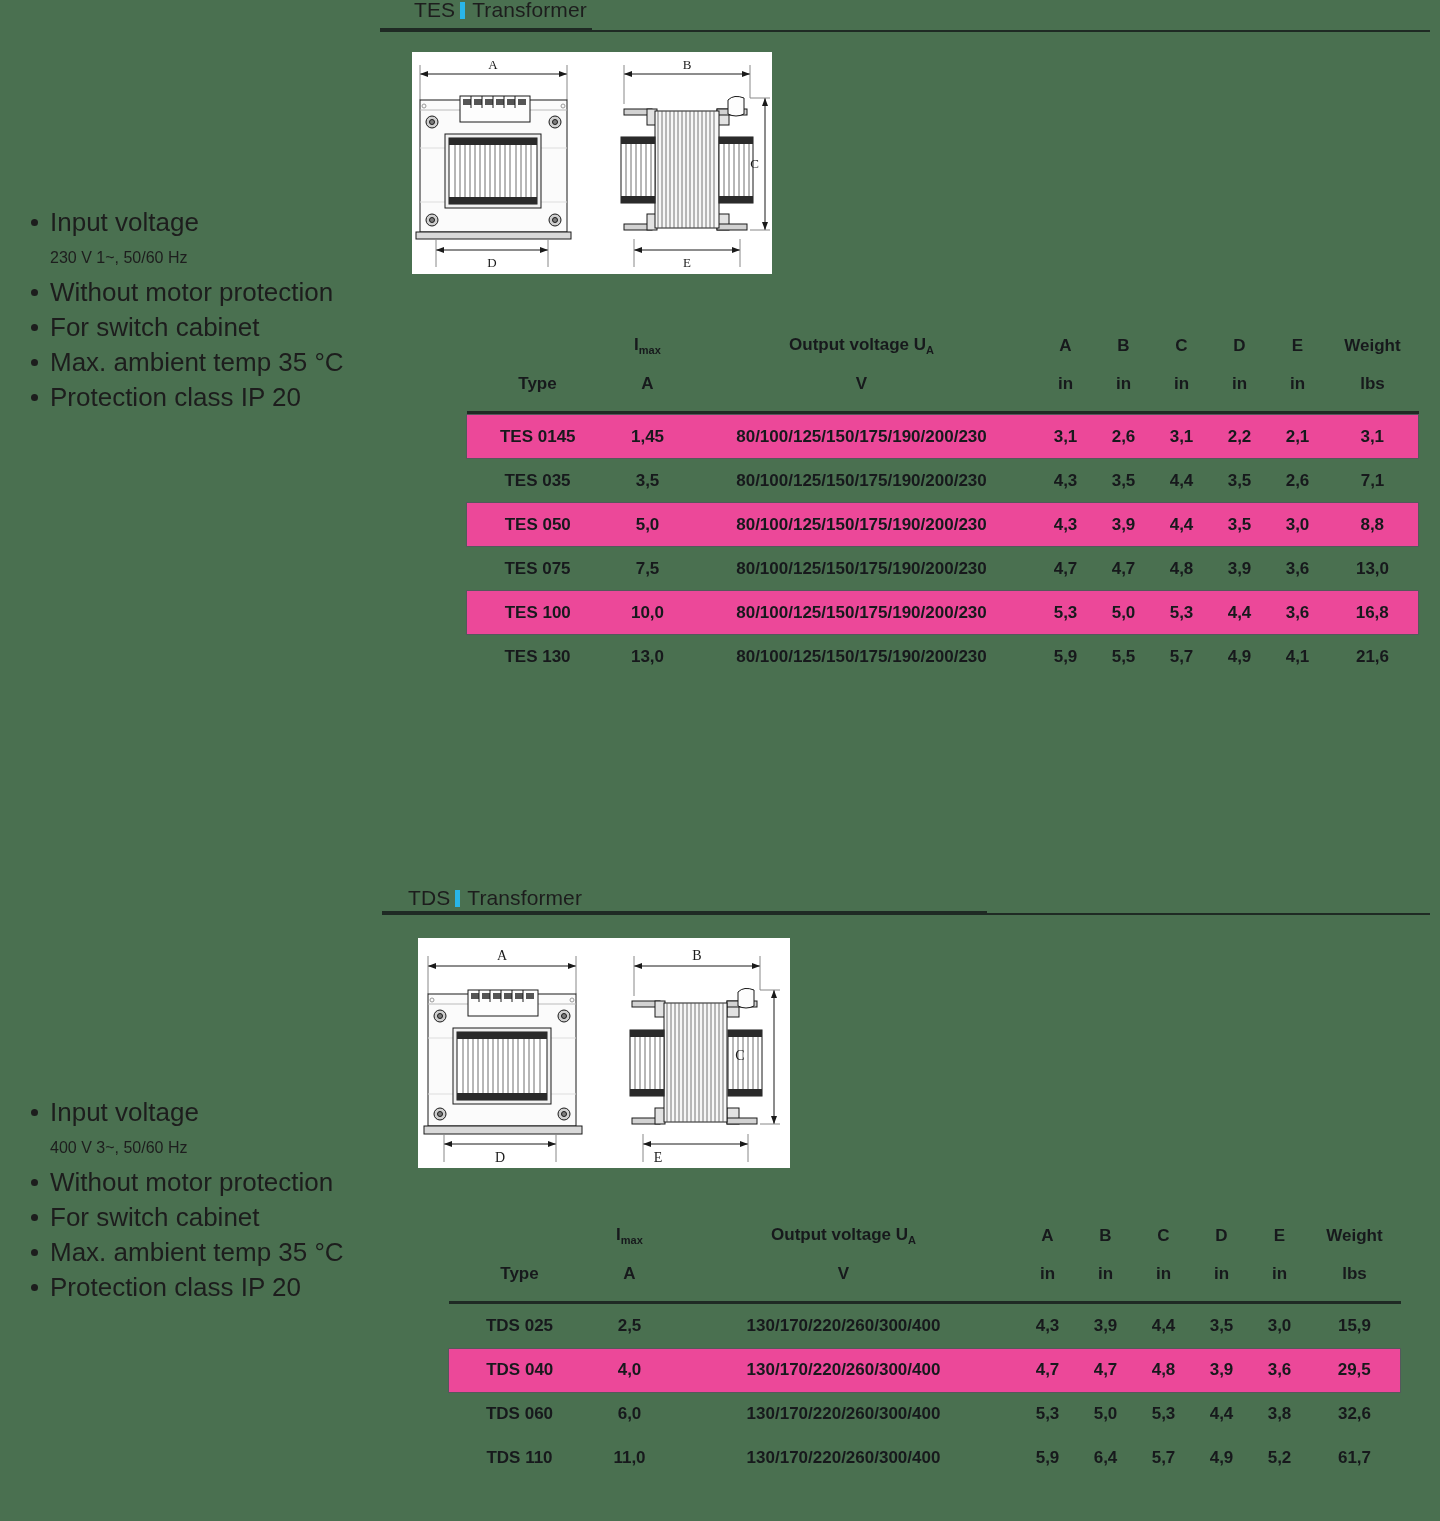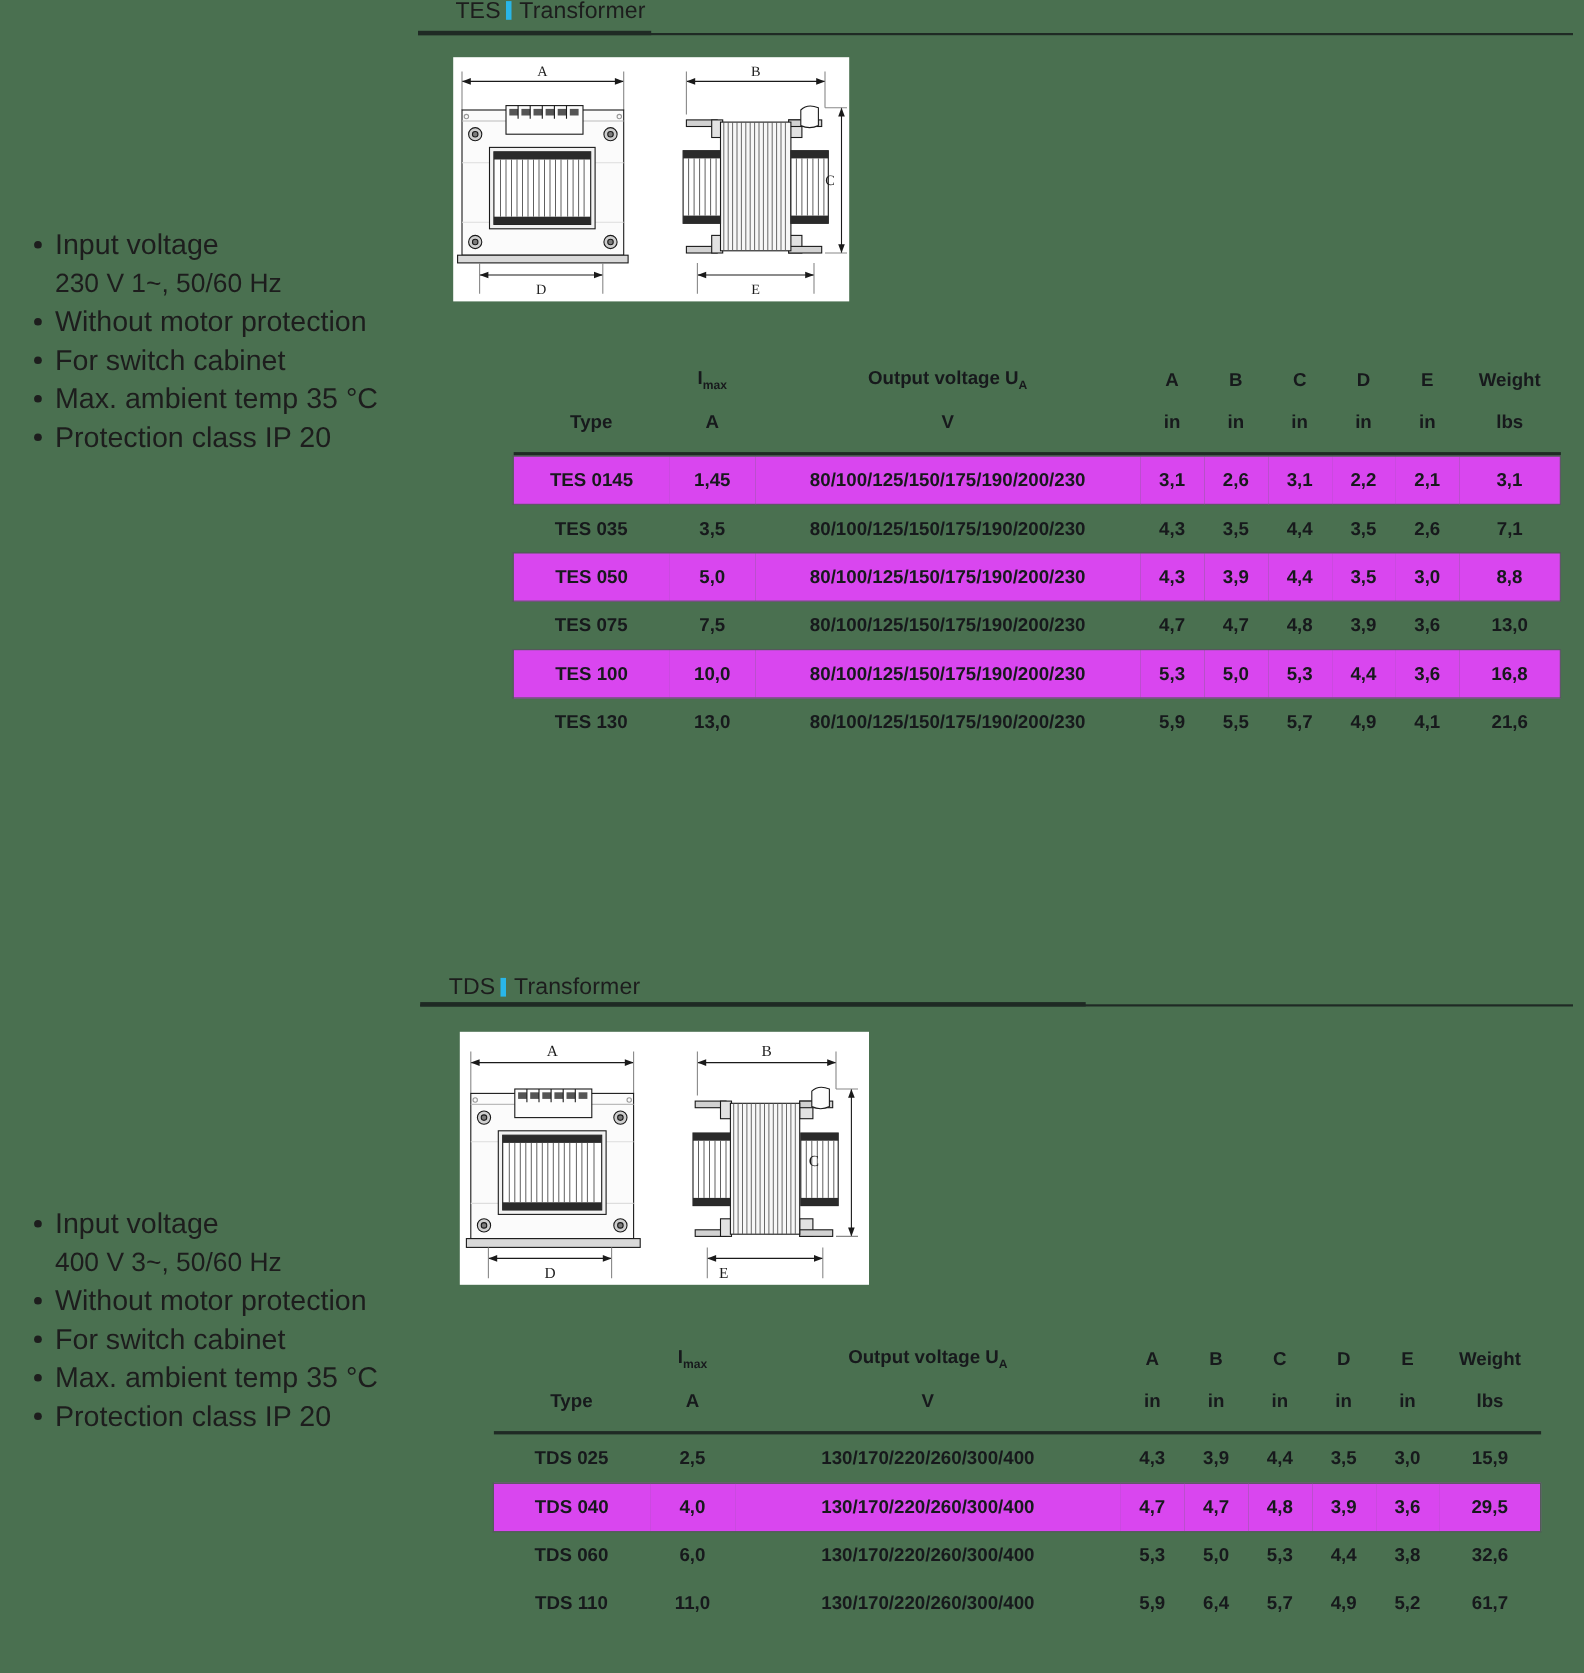--- a/index.html
+++ b/index.html
@@ -61,21 +61,21 @@
   .bullet-row .dot {
     position: absolute;
     left: 11px;
     top: 14px;
     width: 7px;
     height: 7px;
     border-radius: 50%;
     background: #1d1d1d;
   }
   .bullet-sub {
-    font-size: 24px;
+    font-size: 16px;
     line-height: 35px;
     padding-left: 30px;
     color: #1d1d1d;
   }
 
   
   .drawing {
     position: absolute;
     background: #ffffff;
     box-sizing: border-box;
@@ -100,21 +100,21 @@
   .hdr-bot th { height: 36px; vertical-align: bottom; padding-bottom: 17px; }
   .hdr-rule td { height: 3px; padding: 0; }
   .hdr-rule .rule-inner {
     height: 3px;
     background: #1f2a24;
   }
   .spec-table tbody tr { height: 44px; }
   .spec-table tbody td { font-weight: bold; }
 
   tr.shaded td {
-    background: #d946ef;
+    background: #ec4899;
     border-top: 1px solid #55585c;
     border-bottom: 1px solid #55585c;
   }
   tr.shaded td:first-child { border-left: 1px solid #55585c; }
   tr.shaded td:last-child  { border-right: 1px solid #55585c; }
 
   .sub { font-size: 11px; vertical-align: sub; }
   .col-type { width: 142px; }
   .col-imax { width: 78px; }
   .col-volt { width: 350px; }

